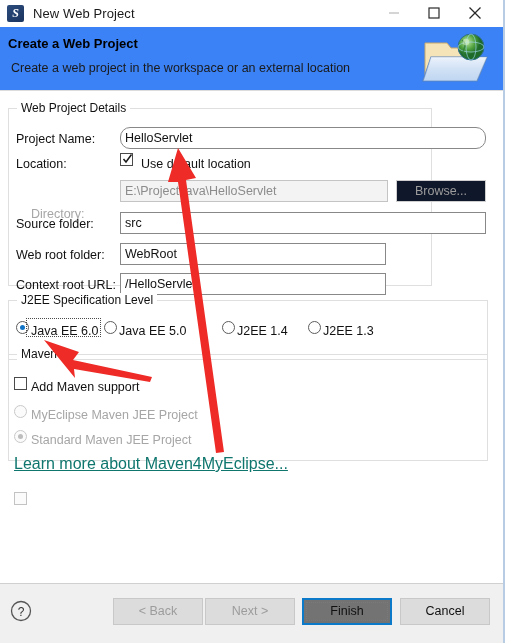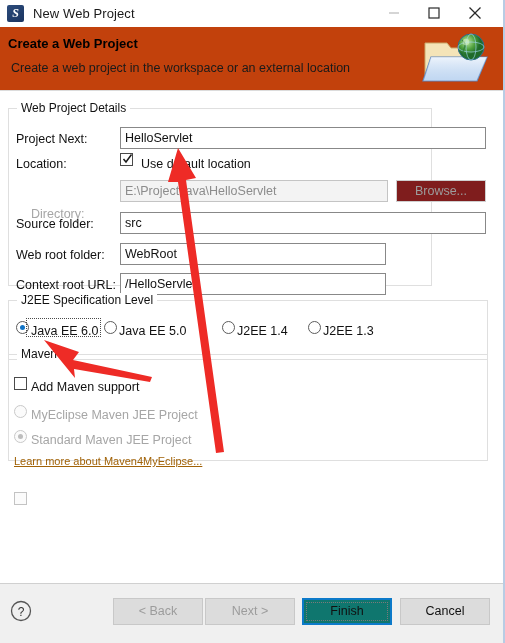--- a/index.html
+++ b/index.html
@@ -72,21 +72,21 @@
   #btn-min { left: 374px; }
   #btn-max { left: 414px; }
   #btn-close { left: 455px; }
 
   
   #header {
     position: absolute;
     left: 0; top: 27px;
     width: 503px;
     height: 64px;
-    background: #c2410c;
+    background: #3b82f6;
     border-bottom: 1px solid #dcdcdc;
     box-sizing: border-box;
   }
   #header-title {
     position: absolute;
     left: 8px; top: 9px;
     font-size: 13px;
     font-weight: bold;
     color: #000;
   }
@@ -164,21 +164,21 @@
     position: absolute;
     box-sizing: border-box;
     background: #dcdcdc;
     border: 1px solid #c6c6c6;
     font-family: "Liberation Sans", sans-serif;
     font-size: 12.5px;
     color: #111;
     text-align: center;
     white-space: nowrap;
   }
-  .btn.disabled { color: #9c9c9c; background: #7f1d1d; border-color: #cfcfcf; }
+  .btn.disabled { color: #9c9c9c; background: #0f172a; border-color: #cfcfcf; }
 
   
   .cb {
     position: absolute;
     width: 13px; height: 13px;
     box-sizing: border-box;
     border: 1px solid #4a4a4a;
     background: #ffffff;
   }
   .cb.dim { border-color: #c3c3c3; background: #fbfbfb; }
@@ -207,22 +207,22 @@
   .rb.dim.checked::after { background: #bdbdbd; }
 
   .focusring {
     position: absolute;
     border: 1px dotted #4a4a4a;
     box-sizing: border-box;
   }
 
   .link {
     position: absolute;
-    font-size: 11px;
-    color: #a16207;
+    font-size: 16px;
+    color: #0f766e;
     text-decoration: underline;
     white-space: nowrap;
   }
 
   
   #footer {
     position: absolute;
     left: 0; top: 583px;
     width: 503px;
     height: 60px;
@@ -243,21 +243,21 @@
     background: #dcdcdc;
     border: 1px solid #c8c8c8;
     font-size: 12.5px;
     color: #111;
     line-height: 25px;
     text-align: center;
     white-space: nowrap;
   }
   .fbtn.disabled { color: #9c9c9c; }
   #btn-finish {
-    background: #0f766e;
+    background: #737373;
     border: 2px solid #0d7ac9;
     color: #111;
     line-height: 23px;
   }
   #btn-finish .inner {
     position: absolute;
     left: 2px; top: 2px; right: 2px; bottom: 2px;
     border: 1px dotted #7a7a7a;
     box-sizing: border-box;
   }
@@ -326,22 +326,22 @@
       <circle cx="45" cy="11" r="3.2" fill="#d9f2c8" opacity="0.55"></circle>
     </svg>
   </div>
 
   <div id="body">
 
     <div class="group" id="grp-details">
       <span class="glabel">Web Project Details</span>
     </div>
 
-    <div class="flabel" style="left:16px; top:40px;">Project Next:</div>
-    <div class="tinput" style="left:120px; top:35px; width:366px;" title="HelloServlet">HelloServlet</div>
+    <div class="flabel" style="left:16px; top:40px;">Project Name:</div>
+    <div class="tinput" style="left:120px; top:35px; width:366px;border-radius:10px;" title="HelloServlet">HelloServlet</div>
 
     <div class="flabel" style="left:16px; top:65px;">Location:</div>
     <div class="cb" style="left:120px; top:61px;">
       <svg class="tick" viewBox="0 0 11 13">
         <path d="M1.5 7 L4 10 L9.5 2.5" fill="none" stroke="#1a1a1a" stroke-width="1.5"></path>
       </svg>
     </div>
     <div class="flabel" style="left:141px; top:65px;">Use default location</div>
 
     <div class="flabel dim" style="left:31px; top:89px;margin-top:26px;">Directory:</div>

